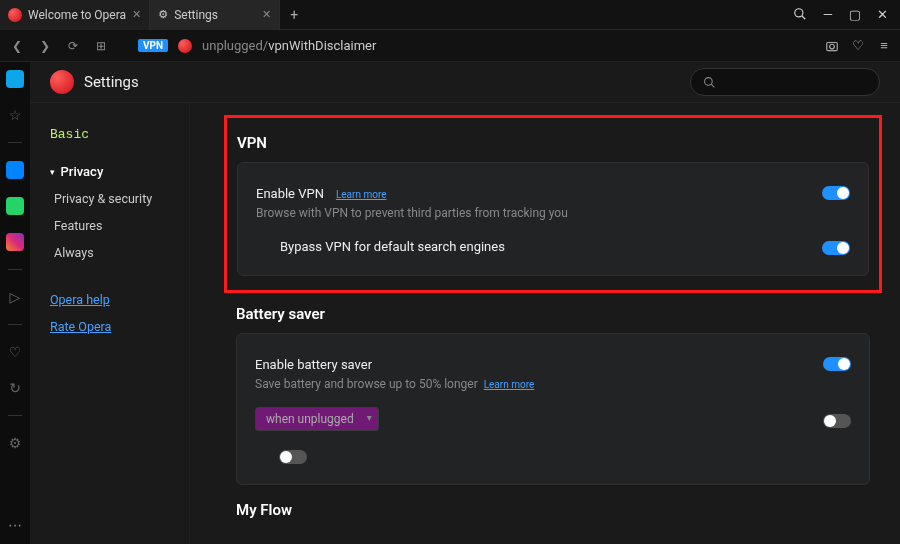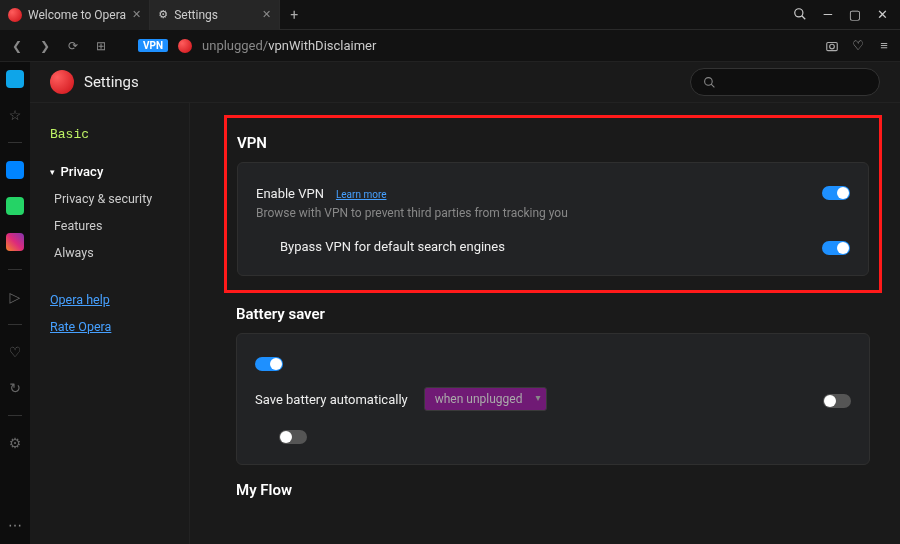--- a/index.html
+++ b/index.html
@@ -177,25 +177,28 @@
                   <span class="row-title">Bypass VPN for default search engines</span>
                 </div>
                 <div class="toggle on"></div>
               </div>
             </div>
           </div>
 
           <div class="sec-title">Battery saver</div>
           <div class="card">
             <div class="row">
+              <div class="row-text">
+                <span class="row-title">Enable battery saver</span>
+                <div class="row-sub"><span>Save battery and browse up to 50% longer</span>&nbsp;&nbsp;<span class="link">Learn more</span></div>
+              </div>
               <div class="toggle on"></div>
             </div>
             <div class="row indent" style="align-items:center; padding:10px 0;">
               <div class="row-mid">
-                <span class="row-title">Save battery automatically</span>
                 <div class="select"><span>when unplugged</span></div>
               </div>
               <div class="toggle off"></div>
             </div>
             <div class="row indent">
               <div class="toggle off"></div>
             </div>
           </div>
 
           <div class="sec-title">My Flow</div>

